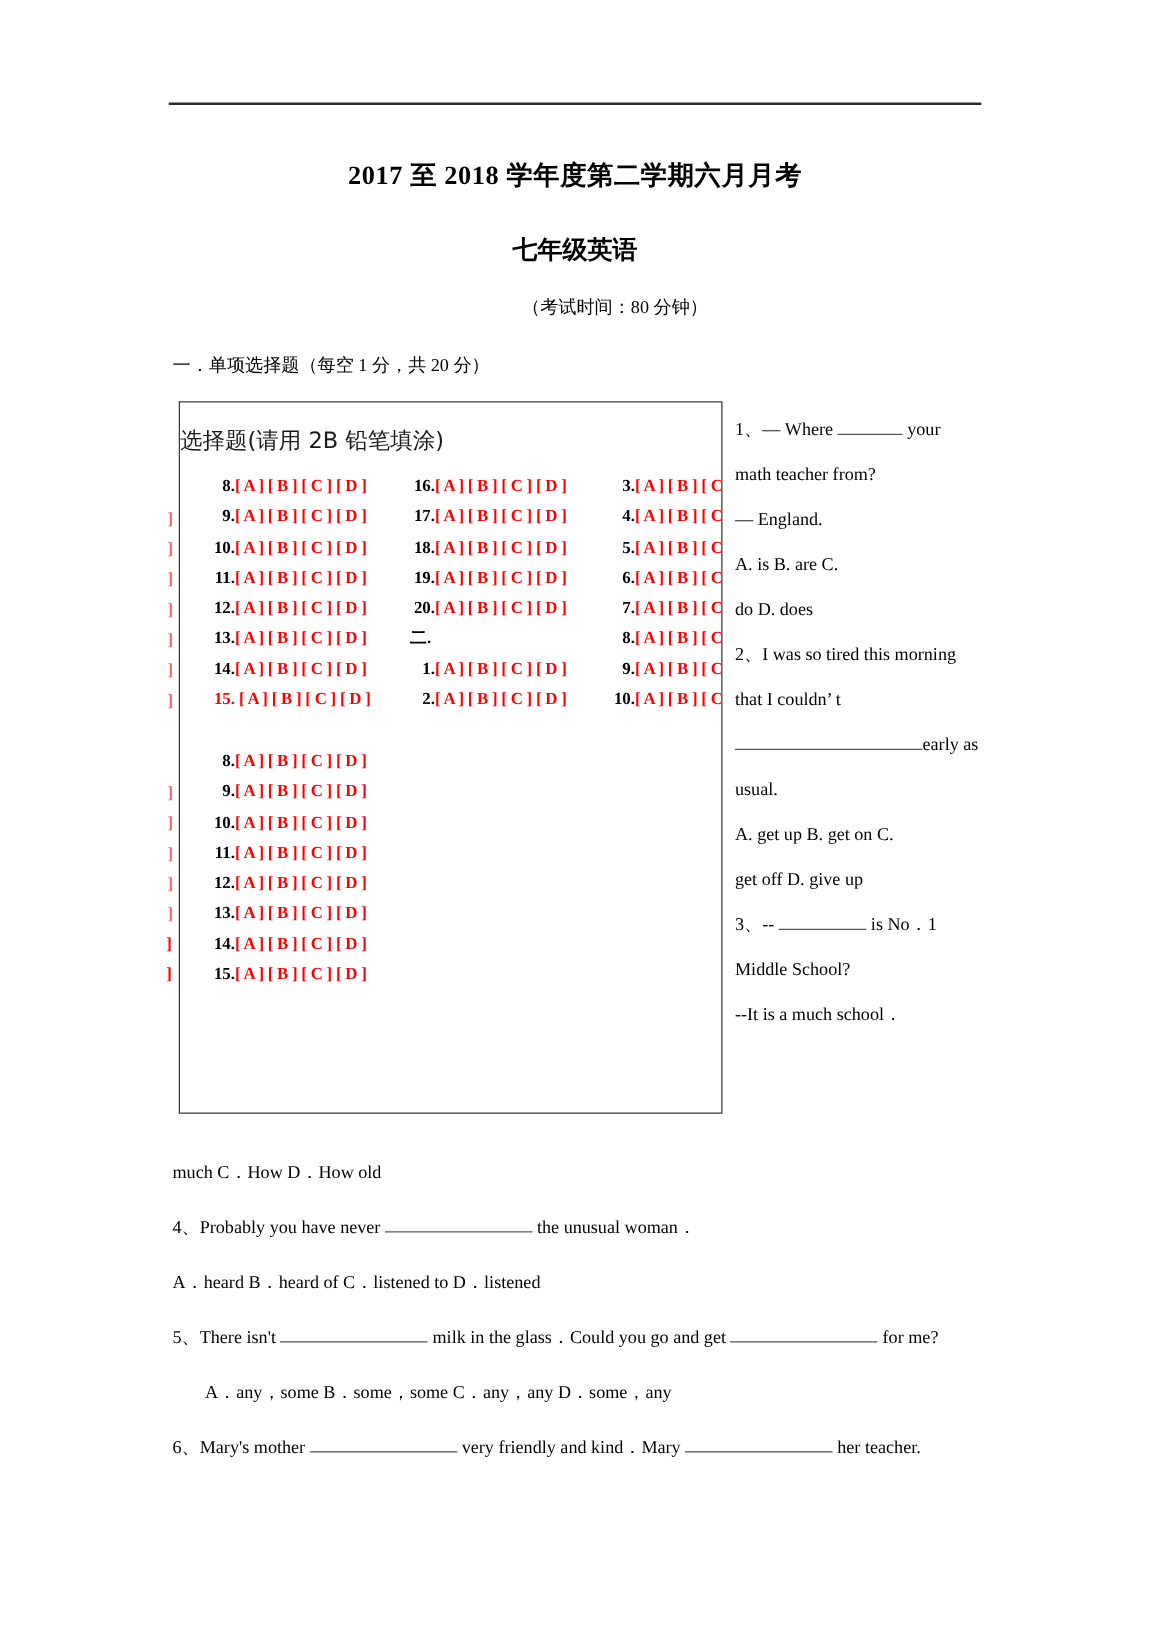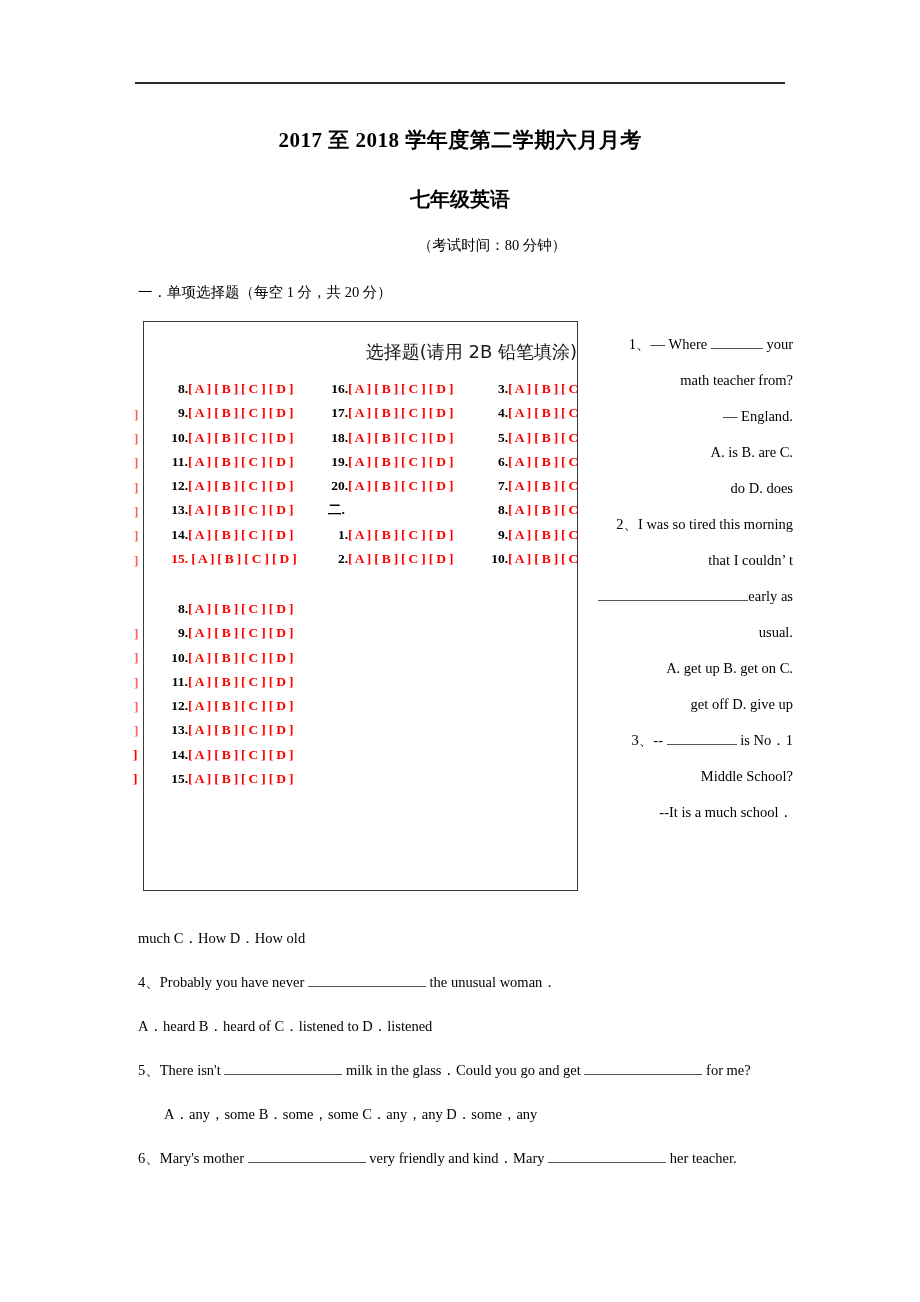--- a/index.html
+++ b/index.html
@@ -76,21 +76,21 @@
     height: 568px;
     border: 1.6px solid #3a3a3a;
     background: #ffffff;
     overflow: hidden;
   }
   .answer-box-title {
     position: absolute;
     left: 0;
     top: 18px;
     width: 433px;
-    text-align: right;
+    text-align: left;
     font-size: 18px;
     font-family: "DejaVu Sans", "Liberation Sans", sans-serif;
     color: #1a1a1a;
   }
 
   
   .grid {
     position: absolute;
     top: 55px;
     left: 0;
@@ -150,21 +150,21 @@
 
   
   .qcol {
     position: absolute;
     left: 588px;
     top: 326px;
     width: 205px;
     font-size: 14.5px;
     line-height: 36px;
   }
-  .qcol .qline { white-space: nowrap; text-align: right; }
+  .qcol .qline { white-space: nowrap; }
 
   
   .qfull {
     position: absolute;
     left: 138px;
     width: 700px;
     font-size: 14.5px;
     line-height: 36px;
   }
 

